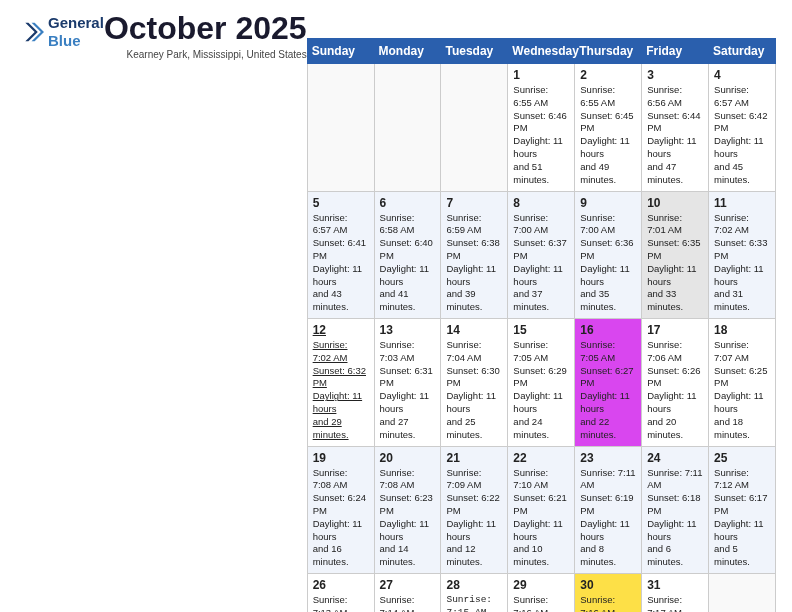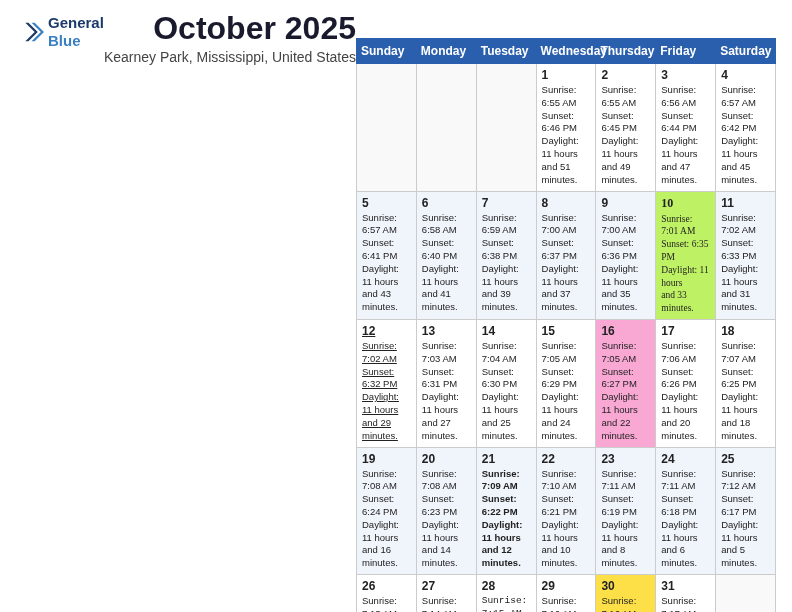--- a/index.html
+++ b/index.html
@@ -35,23 +35,24 @@
     }
     .title-block {
       text-align: right;
     }
     .month-title {
       font-size: 32px;
       font-weight: bold;
       color: #1a1a2e;
     }
     .location-title {
-      font-size: 14px;
+      font-size: 10px;
       color: #444;
       margin-top: 2px;
+      margin-left: 10px;
     }
     .calendar {
       flex: 1;
       border: 1px solid #ccc;
       border-collapse: collapse;
       width: 100%;
       table-layout: fixed;
       margin-top: 28px;
     }
     .calendar th {
@@ -193,21 +194,21 @@
 Daylight: 11 hours
 and 37 minutes.</div>
           </td>
           <td style="background: rgb(240, 244, 251);">
             <span class="day-num">9</span>
             <div class="day-info" style="white-space: pre-line;">Sunrise: 7:00 AM
 Sunset: 6:36 PM
 Daylight: 11 hours
 and 35 minutes.</div>
           </td>
-          <td style="background: #bef264; font-family: Liberation Serif, serif;">
+          <td style="background: #e5e5e5;">
             <span class="day-num">10</span>
             <div class="day-info" style="white-space: pre-line;">Sunrise: 7:01 AM
 Sunset: 6:35 PM
 Daylight: 11 hours
 and 33 minutes.</div>
           </td>
           <td style="background: rgb(240, 244, 251);">
             <span class="day-num">11</span>
             <div class="day-info" style="white-space: pre-line;">Sunrise: 7:02 AM
 Sunset: 6:33 PM
@@ -237,21 +238,21 @@
 Daylight: 11 hours
 and 25 minutes.</div>
           </td>
           <td style="background: rgb(255, 255, 255);">
             <span class="day-num">15</span>
             <div class="day-info" style="white-space: pre-line;">Sunrise: 7:05 AM
 Sunset: 6:29 PM
 Daylight: 11 hours
 and 24 minutes.</div>
           </td>
-          <td style="background: #f9a8d4;">
+          <td style="background: #d946ef;">
             <span class="day-num">16</span>
             <div class="day-info" style="white-space: pre-line;">Sunrise: 7:05 AM
 Sunset: 6:27 PM
 Daylight: 11 hours
 and 22 minutes.</div>
           </td>
           <td style="background: rgb(255, 255, 255);">
             <span class="day-num">17</span>
             <div class="day-info" style="white-space: pre-line;">Sunrise: 7:06 AM
 Sunset: 6:26 PM
@@ -276,21 +277,21 @@
           </td>
           <td style="background: rgb(240, 244, 251);">
             <span class="day-num">20</span>
             <div class="day-info" style="white-space: pre-line;">Sunrise: 7:08 AM
 Sunset: 6:23 PM
 Daylight: 11 hours
 and 14 minutes.</div>
           </td>
           <td style="background: rgb(240, 244, 251);">
             <span class="day-num">21</span>
-            <div class="day-info" style="white-space: pre-line; font-weight: bold;">Sunrise: 7:09 AM
+            <div class="day-info" style="white-space: pre-line;">Sunrise: 7:09 AM
 Sunset: 6:22 PM
 Daylight: 11 hours
 and 12 minutes.</div>
           </td>
           <td style="background: rgb(240, 244, 251);">
             <span class="day-num">22</span>
             <div class="day-info" style="white-space: pre-line;">Sunrise: 7:10 AM
 Sunset: 6:21 PM
 Daylight: 11 hours
 and 10 minutes.</div>

